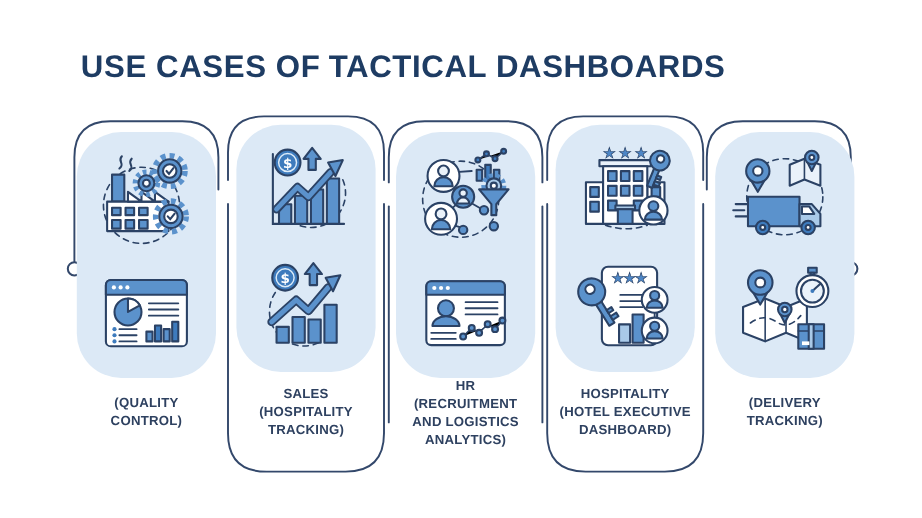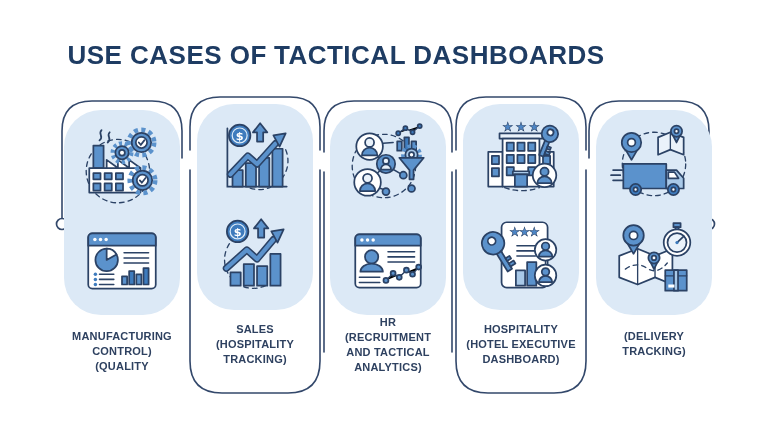--- a/index.html
+++ b/index.html
@@ -119,23 +119,22 @@
           <circle class="fb2" cx="18" cy="66" r="1.7"></circle>
             <path class="ln15" d="M22 66 H36"></path>
           <rect class="fb sn" x="44" y="58" width="5" height="8"></rect>
           <rect class="fb2 sn" x="51" y="53" width="5" height="13"></rect>
           <rect class="fb sn" x="58" y="56" width="5" height="10"></rect>
           <rect class="fb2 sn" x="65" y="50" width="5" height="16"></rect>
         </svg>
       </div>
     </div>
     <div class="caption">
-      <div>MANUFACTURING</div>
+      <div>(QUALITY</div>
       <div>CONTROL)</div>
-      <div>(QUALITY</div>
     </div>
   </div>
 
   <div class="column" style="left:197px;top:104px;">
     <div class="pill" style="height:206px;">
       <div class="icon-slot">
         <svg viewBox="0 0 88 88">
           <path class="dash" d="M74 34 A28 28 0 0 1 38 71"></path>
           <path class="ln" d="M17 13 V70 H75"></path>
           <rect class="fb sn" x="22" y="54" width="10" height="16"></rect>
@@ -237,21 +236,21 @@
           <circle class="fb sn" cx="55" cy="59" r="2.4"></circle>
             <circle class="fb sn" cx="62" cy="52" r="2.4"></circle>
           <circle class="fb sn" cx="68" cy="56" r="2.4"></circle>
             <circle class="fb sn" cx="74" cy="49" r="2.4"></circle>
         </svg>
       </div>
     </div>
     <div class="caption" style="margin-top:0;">
       <div>HR</div>
       <div>(RECRUITMENT</div>
-      <div>AND TACTICAL</div>
+      <div>AND LOGISTICS</div>
       <div>ANALYTICS)</div>
     </div>
   </div>
 
   <div class="column" style="left:463px;top:104px;">
     <div class="pill" style="height:206px;">
       <div class="icon-slot">
         <svg viewBox="0 0 88 88">
           <path class="dash" d="M28 71 Q45 77 62 71"></path>
           <text class="star" x="31" y="16">★</text>

